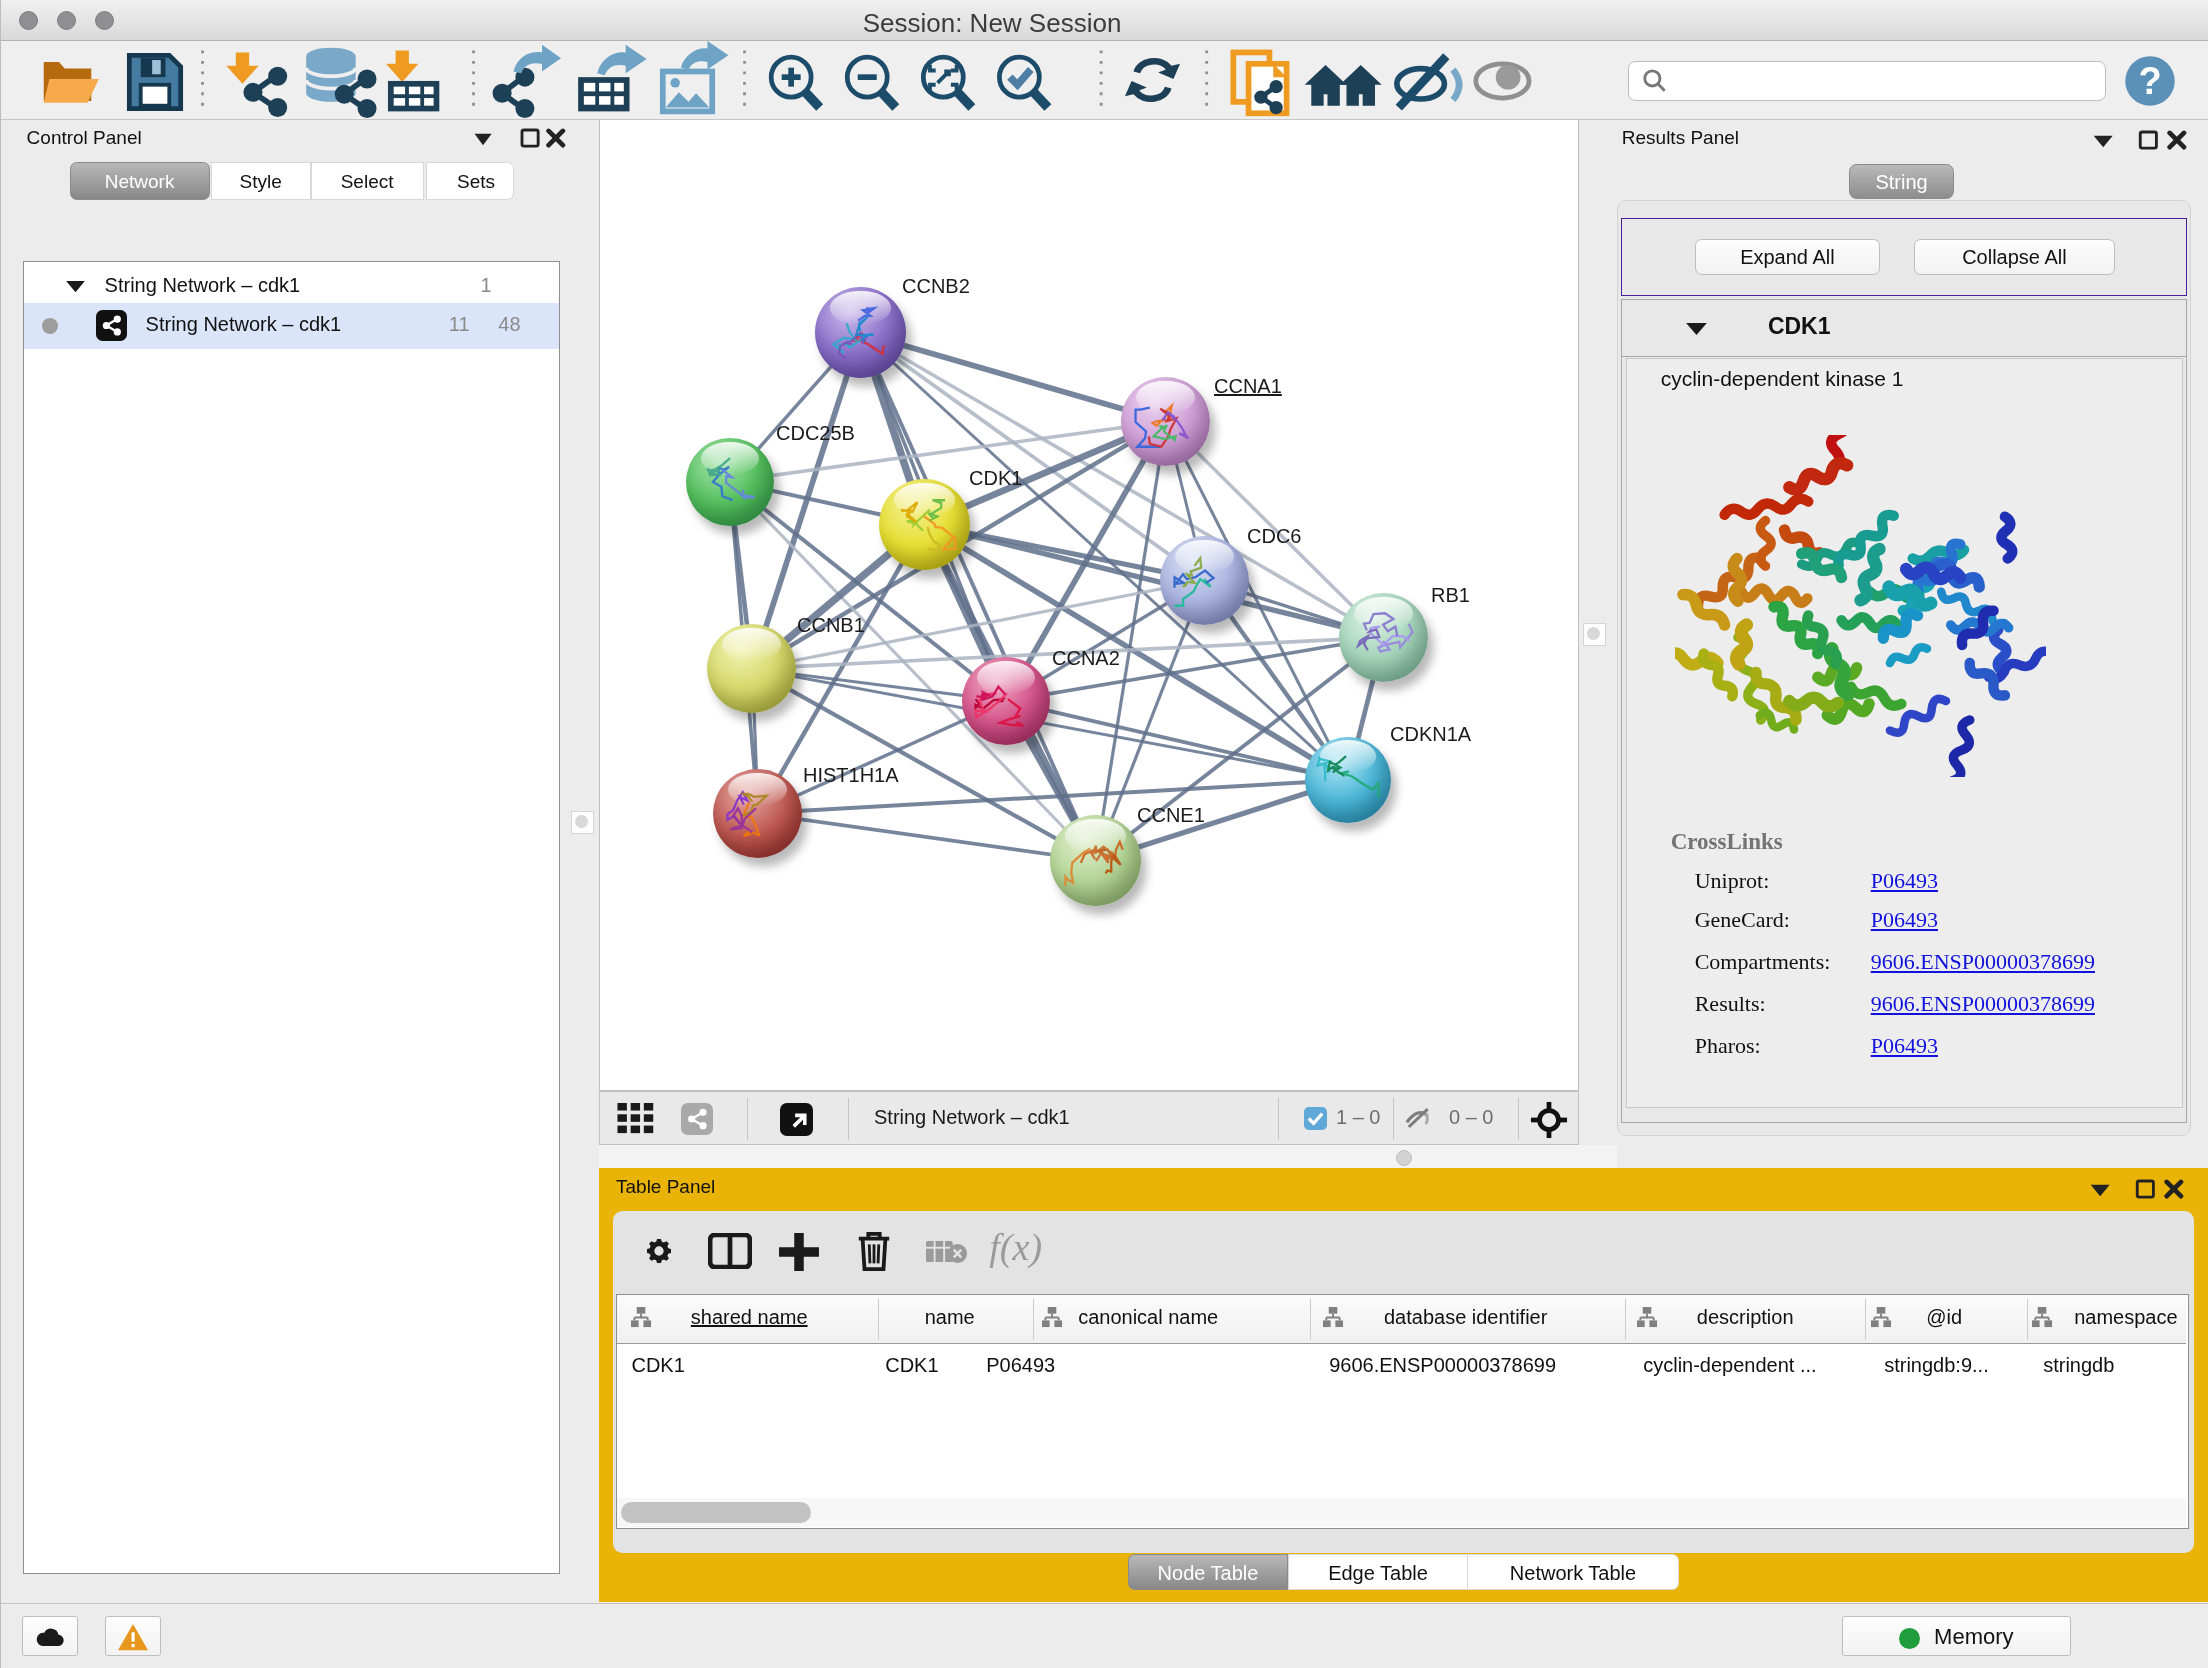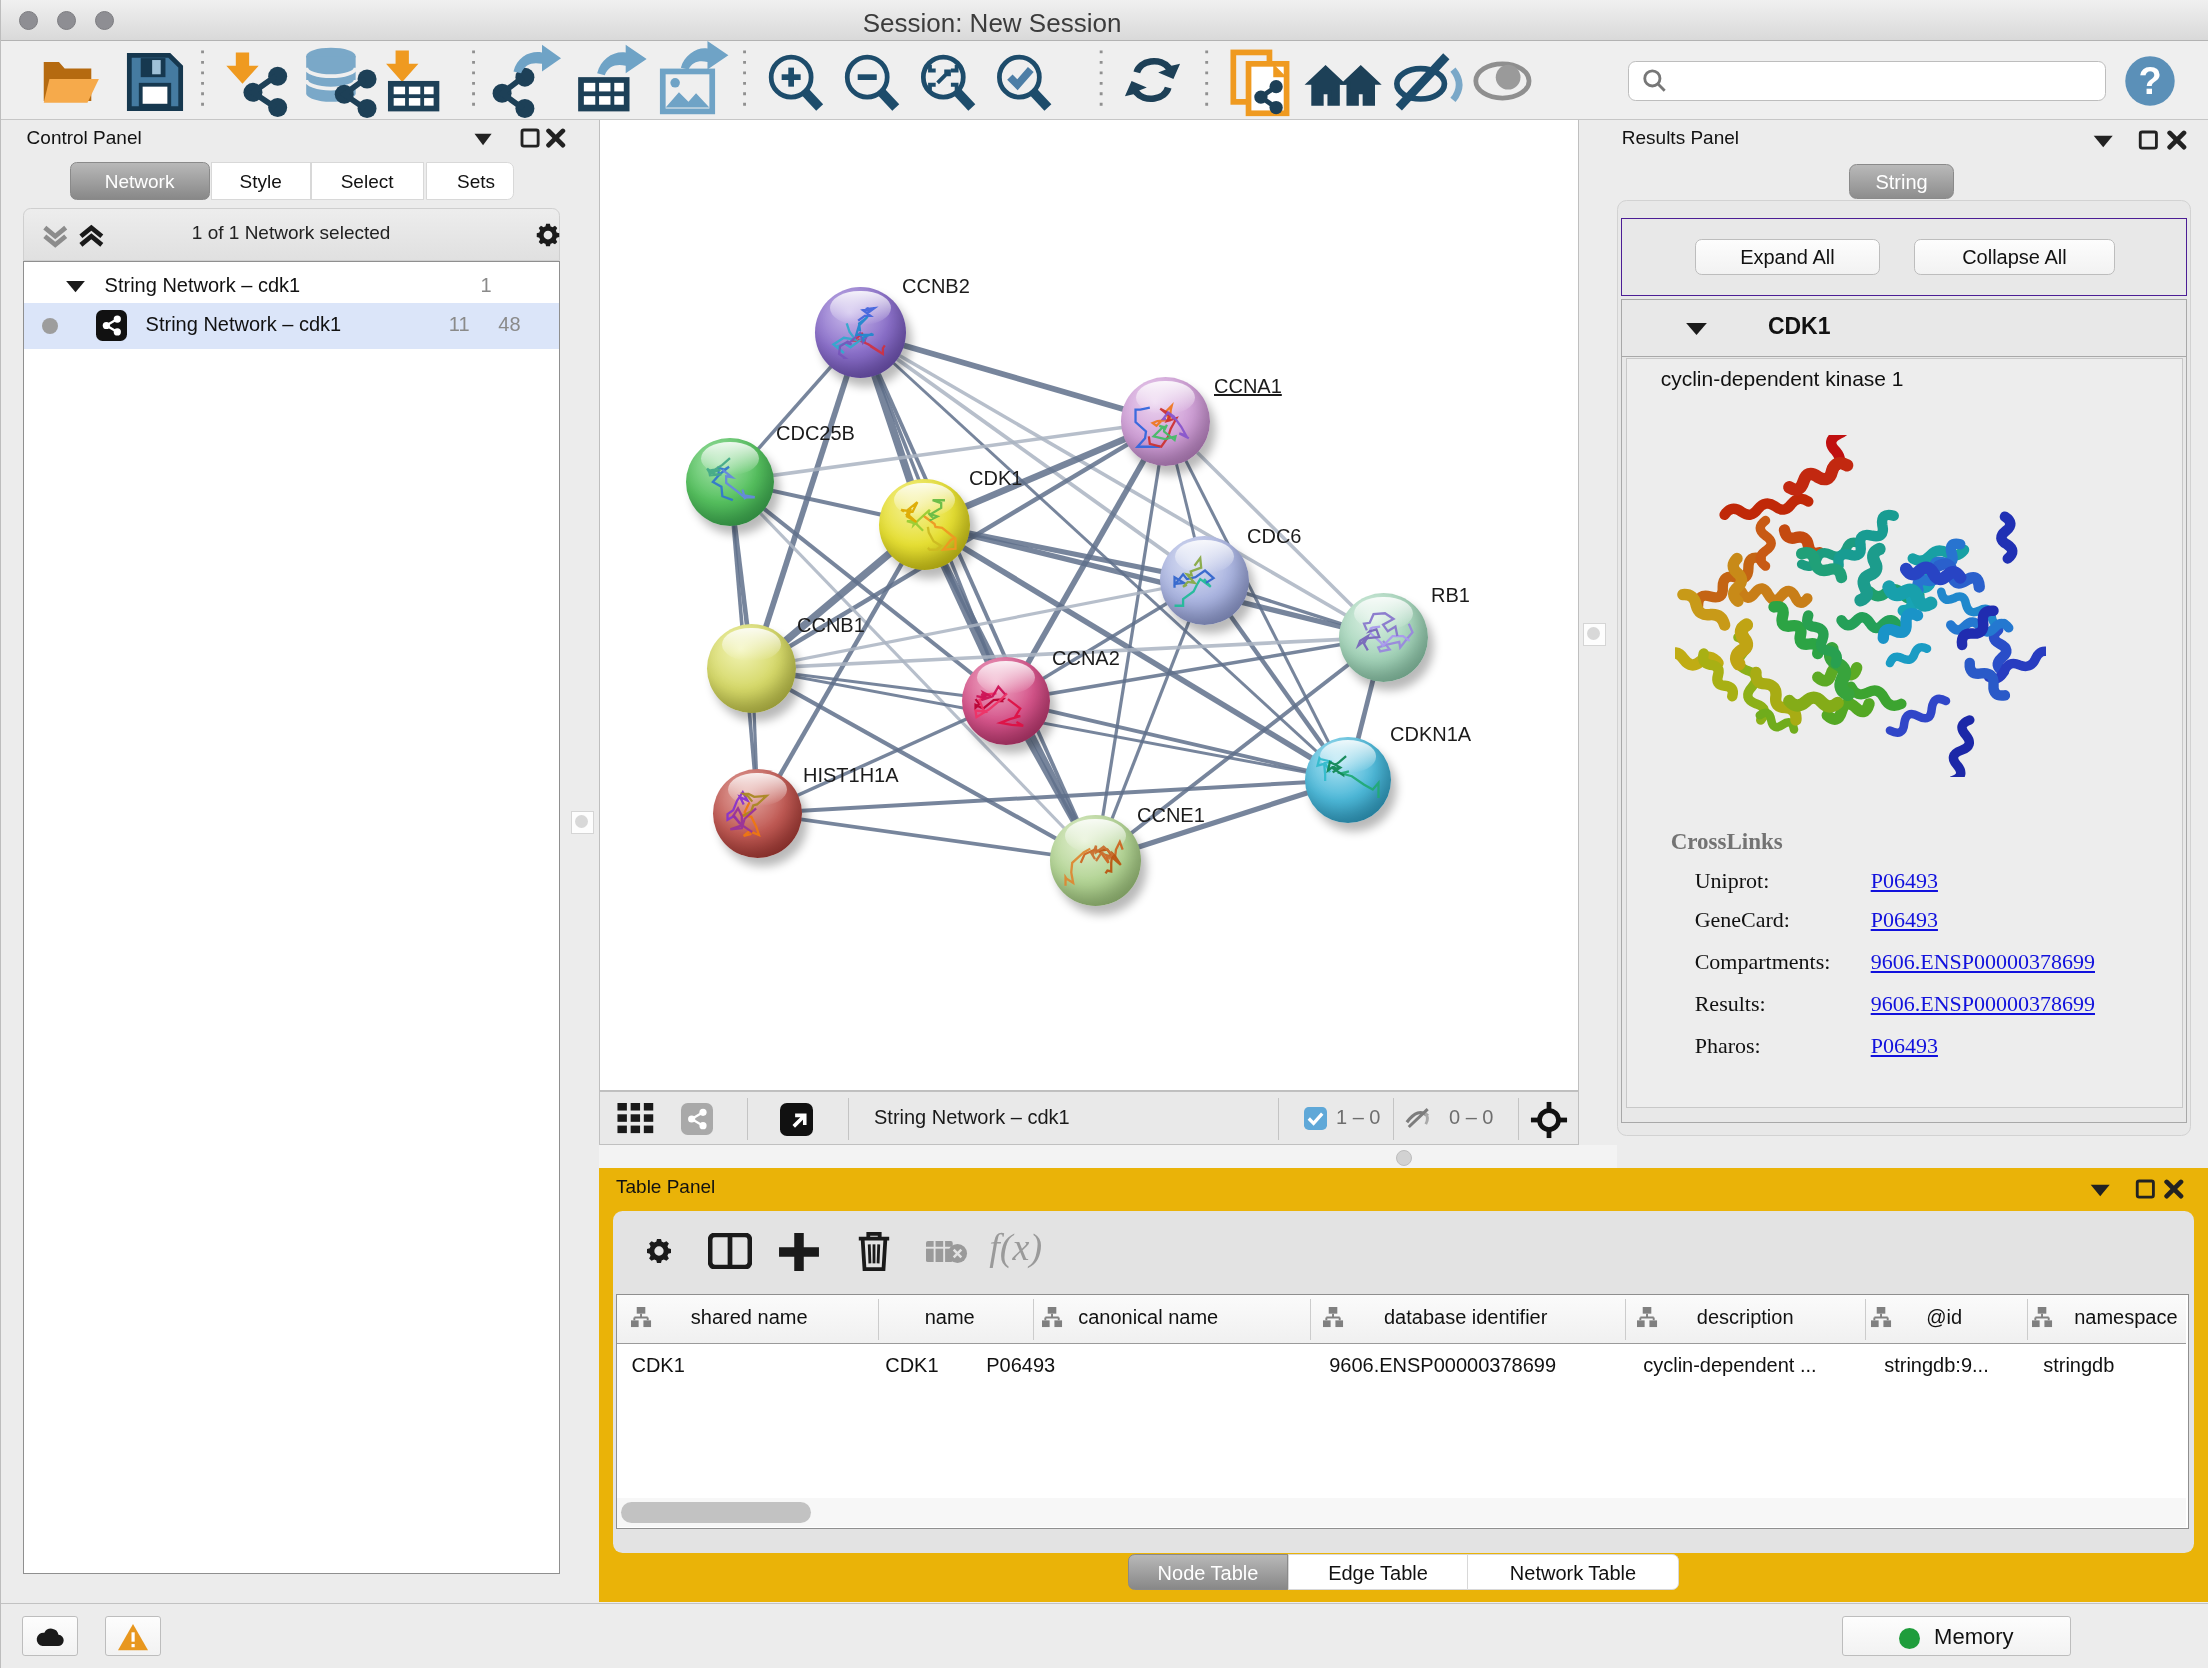--- a/index.html
+++ b/index.html
@@ -222,36 +222,20 @@
         <line x1="88" y1="3" x2="103" y2="18"></line>
         <line x1="103" y1="3" x2="88" y2="18"></line>
       </g>
   </svg>
 
   <div class="abs tab tabsel" style="left:62px;top:42px;width:140px;height:38px;line-height:38px;border-radius:6.7px;">Network</div>
   <div class="abs tab" style="left:203px;top:42px;width:100px;height:38px;line-height:38px;">Style</div>
   <div class="abs tab" style="left:303px;top:42px;width:113px;height:38px;line-height:38px;">Select</div>
   <div class="abs tab" style="left:418px;top:42px;width:88px;height:38px;line-height:38px;border-radius:0 6.7px 6.7px 0;padding-left:13px;">Sets</div>
 
-  <div class="abs" style="left:15px;top:88px;width:537px;height:53px;background:linear-gradient(#ededed,#e0e0e0);border:1px solid #cfcfcf;border-radius:7.6px 7.6px 0 0;box-sizing:border-box;">
-    <svg class="abs" style="left:17px;top:13.3px;" width="76" height="28.5" viewBox="0 0 80 30">
-      <g stroke="#8c8c8c" stroke-width="5" fill="none">
-          <path d="M4 6 l11 9 11 -9"></path>
-          <path d="M4 15 l11 9 11 -9"></path>
-        </g>
-      <g stroke="#1a1a1a" stroke-width="5" fill="none">
-          <path d="M42 15 l11 -9 11 9"></path>
-          <path d="M42 24 l11 -9 11 9"></path>
-        </g>
-    </svg>
-    <div class="abs" style="left:0;top:13.3px;width:100%;text-align:center;font-size:19px;color:#222;">1 of 1 Network selected</div>
-    <svg class="abs" style="left:509px;top:11.4px;" width="30" height="30" viewBox="0 0 24 24">
-      <path fill="#1a1a1a" d="M12 8.5a3.5 3.5 0 100 7 3.5 3.5 0 000-7zm9 5l-2.1.6a7 7 0 01-.6 1.5l1.1 2-1.8 1.8-2-1.1a7 7 0 01-1.5.6L13.5 21h-3l-.6-2.1a7 7 0 01-1.5-.6l-2 1.1-1.8-1.8 1.1-2a7 7 0 01-.6-1.5L3 13.5v-3l2.1-.6a7 7 0 01.6-1.5l-1.1-2 1.8-1.8 2 1.1a7 7 0 011.5-.6L10.5 3h3l.6 2.1a7 7 0 011.5.6l2-1.1 1.8 1.8-1.1 2a7 7 0 01.6 1.5l2.1.6z"></path>
-    </svg>
-  </div>
 
   <div class="abs" style="left:15px;top:141px;width:537px;height:1313px;background:#fff;border:1px solid #8f8f8f;box-sizing:border-box;">
     <div class="abs" style="left:0;top:9.5px;width:100%;height:31px;">
       <svg class="abs" style="left:40px;top:7.6px;" width="23" height="15" viewBox="0 0 24 16">
           <path d="M2 2 l20 0 -10 12 z" fill="#1a1a1a"></path>
         </svg>
       <span class="abs" style="left:81px;top:2.9px;font-size:20px;color:#111;">String Network – cdk1</span>
       <span class="abs" style="right:67px;top:2.9px;font-size:20px;color:#8a8a8a;">1</span>
     </div>
     <div class="abs" style="left:0;top:41px;width:100%;height:46px;background:#dbe5f9;">
@@ -665,21 +649,21 @@
       <div class="abs" style="left:0;top:0;width:1569px;height:49px;background:linear-gradient(#fbfbfb,#f0f0f0);border-bottom:1px solid #9a9a9a;box-sizing:border-box;font-size:20px;color:#111;">
         <div class="abs" style="left:261px;top:3.8px;height:41px;border-left:1px solid #cccccc;"></div>
         <div class="abs" style="left:416px;top:3.8px;height:41px;border-left:1px solid #cccccc;"></div>
         <div class="abs" style="left:693px;top:3.8px;height:41px;border-left:1px solid #cccccc;"></div>
         <div class="abs" style="left:1008px;top:3.8px;height:41px;border-left:1px solid #cccccc;"></div>
         <div class="abs" style="left:1248px;top:3.8px;height:41px;border-left:1px solid #cccccc;"></div>
         <div class="abs" style="left:1410px;top:3.8px;height:41px;border-left:1px solid #cccccc;"></div>
         <svg class="abs treei" width="21" height="21" viewBox="0 0 22 22" style="left:14.3px;top:12.4px;">
             <use href="#treeicon"></use>
           </svg>
-        <div class="abs" style="left:68px;top:10.5px;width:128px;text-align:center;">shared name</div>
+        <div class="abs" style="left:68px;top:10.5px;width:128px;text-align:center;text-decoration:underline;">shared name</div>
         <div class="abs" style="left:266px;top:10.5px;width:133px;text-align:center;">name</div>
         <svg class="abs treei" width="21" height="21" viewBox="0 0 22 22" style="left:425px;top:12.4px;">
             <use href="#treeicon"></use>
           </svg>
         <div class="abs" style="left:455px;top:10.5px;width:152px;text-align:center;">canonical name</div>
         <svg class="abs treei" width="21" height="21" viewBox="0 0 22 22" style="left:706px;top:12.4px;">
             <use href="#treeicon"></use>
           </svg>
         <div class="abs" style="left:751px;top:10.5px;width:195px;text-align:center;">database identifier</div>
         <svg class="abs treei" width="21" height="21" viewBox="0 0 22 22" style="left:1020px;top:12.4px;">

